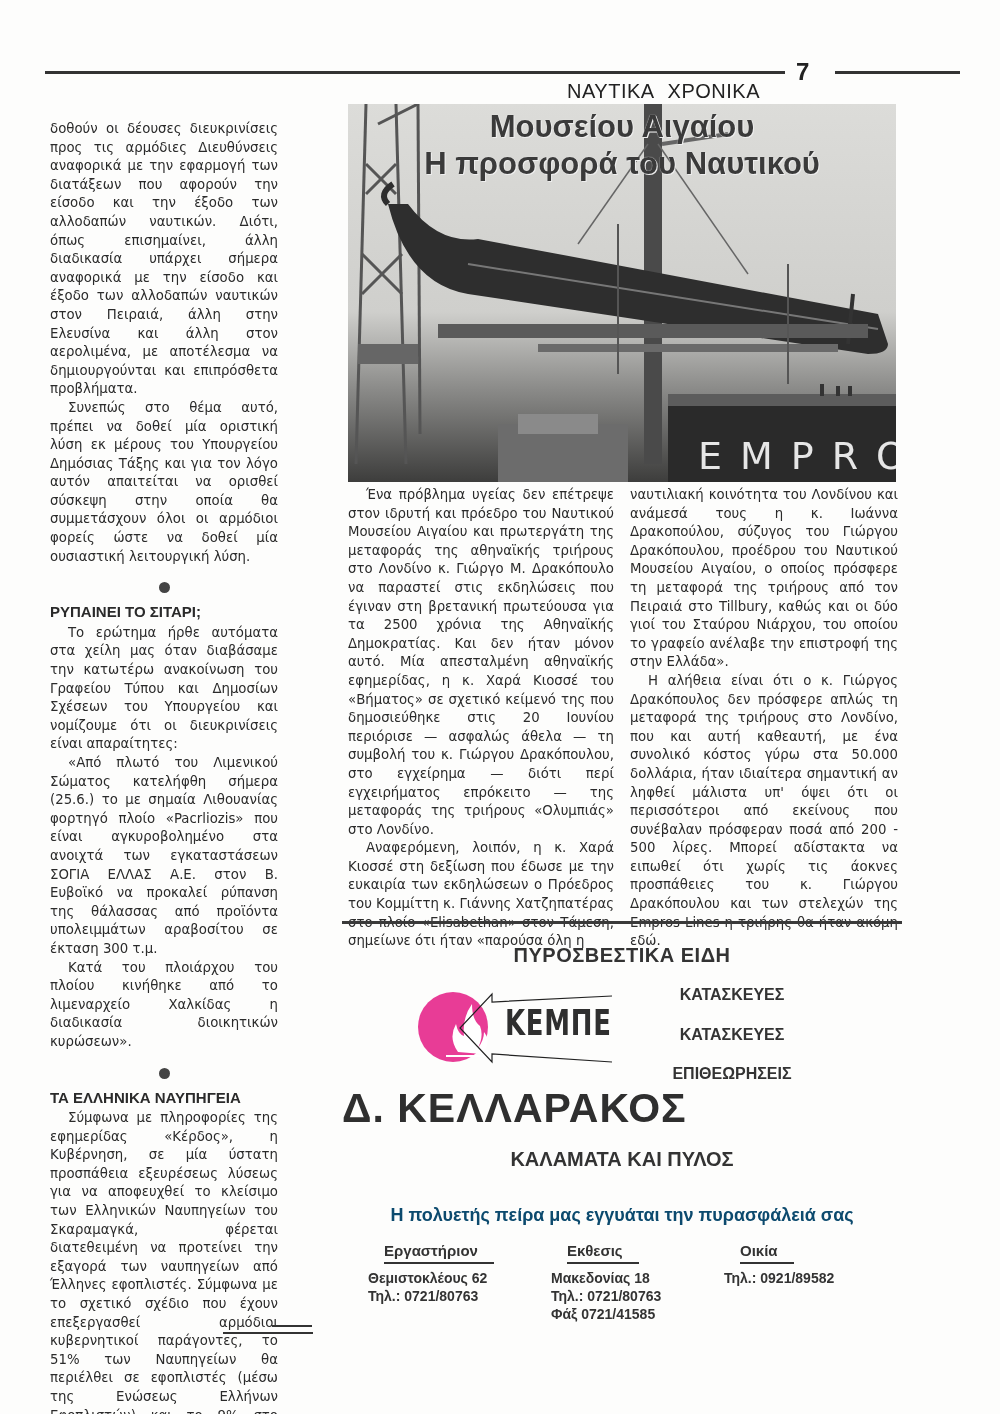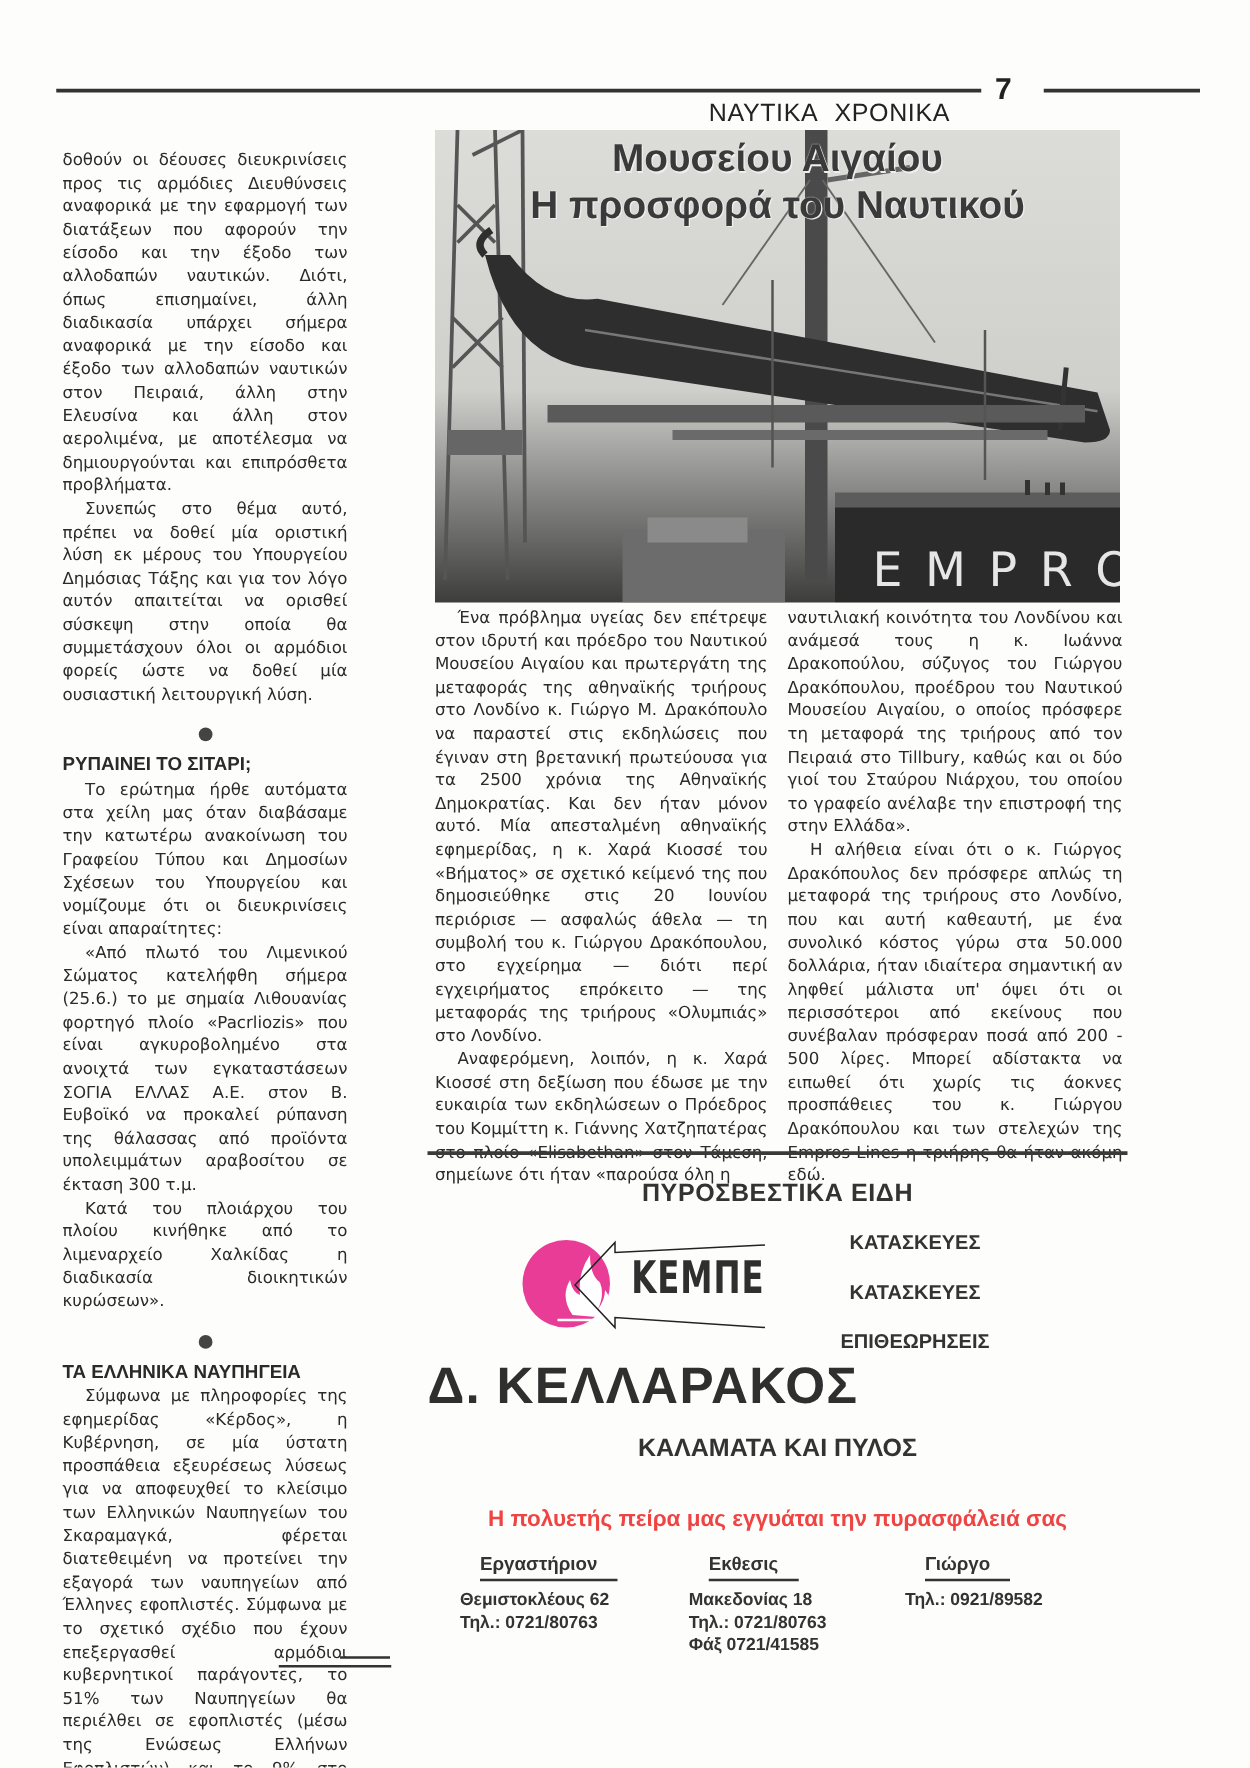--- a/index.html
+++ b/index.html
@@ -33,21 +33,21 @@
 
   
   .ad { position: absolute; left: 342px; top: 930px; width: 560px; height: 390px; font-family: "Liberation Sans", sans-serif; }
   .ad-top { position: absolute; top: 14px; width: 560px; text-align: center; font-weight: bold; font-size: 20px; color: #333; letter-spacing: 0.5px; }
   .ad-service { position: absolute; left: 290px; width: 200px; text-align: center; font-weight: bold; font-size: 16px; color: #333; }
   .logo-circle { position: absolute; left: 76px; top: 62px; width: 70px; height: 70px; border-radius: 50%; background: #e83c96; }
   .logo-arrow { position: absolute; left: 80px; top: 60px; }
   .logo-text { position: absolute; left: 163px; top: 72px; font-family: "DejaVu Sans", sans-serif; font-weight: bold; font-size: 36px; color: #2f2f2f; transform: scaleX(0.72); transform-origin: left; letter-spacing: 1px; }
   .ad-name { position: absolute; top: 155px; width: 560px; text-align: left; font-weight: bold; font-size: 41px; color: #2f2f2f; letter-spacing: 1px; }
   .ad-cities { position: absolute; top: 218px; width: 560px; text-align: center; font-weight: bold; font-size: 20px; color: #333; }
-  .ad-slogan { position: absolute; top: 275px; width: 560px; text-align: center; font-weight: bold; font-size: 18px; color: #ef4444; }
+  .ad-slogan { position: absolute; top: 275px; width: 560px; text-align: center; font-weight: bold; font-size: 18px; color: #0c4a6e; }
   .ad-contact { position: absolute; top: 312px; font-weight: bold; font-size: 14px; line-height: 18px; color: #333; }
   .ad-contact .head { font-size: 15px; padding-bottom: 2px; border-bottom: 2px solid #333; display: inline-block; margin-bottom: 5px; padding-right: 16px; margin-left: 16px; }
 
   .rule-foot1 { position: absolute; left: 223px; top: 1332px; width: 90px; height: 2px; background: #333; }
   .rule-foot2 { position: absolute; left: 272px; top: 1325px; width: 40px; height: 2px; background: #333; }
 </style>
 </head>
 <body>
 
 <div class="page">
@@ -154,20 +154,20 @@
       <div>Θεμιστοκλέους 62</div>
       <div>Τηλ.: 0721/80763</div>
     </div>
     <div class="ad-contact" style="left:209px">
       <div class="head">Εκθεσις</div>
       <div>Μακεδονίας 18</div>
       <div>Τηλ.: 0721/80763</div>
       <div>Φάξ 0721/41585</div>
     </div>
     <div class="ad-contact" style="left:382px">
-      <div class="head">Γιώργο</div>
+      <div class="head">Οικία</div>
       <div>Τηλ.: 0921/89582</div>
     </div>
   </div>
 
   <div class="rule-foot1"></div>
   <div class="rule-foot2"></div>
 </div>
 
 </body></html>

